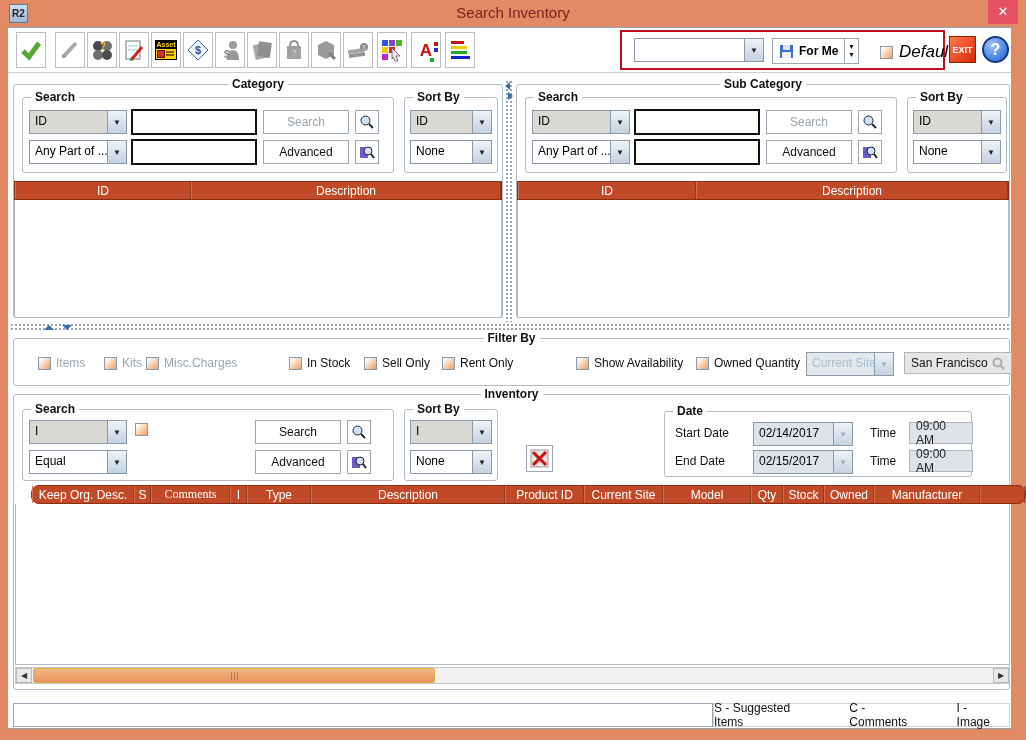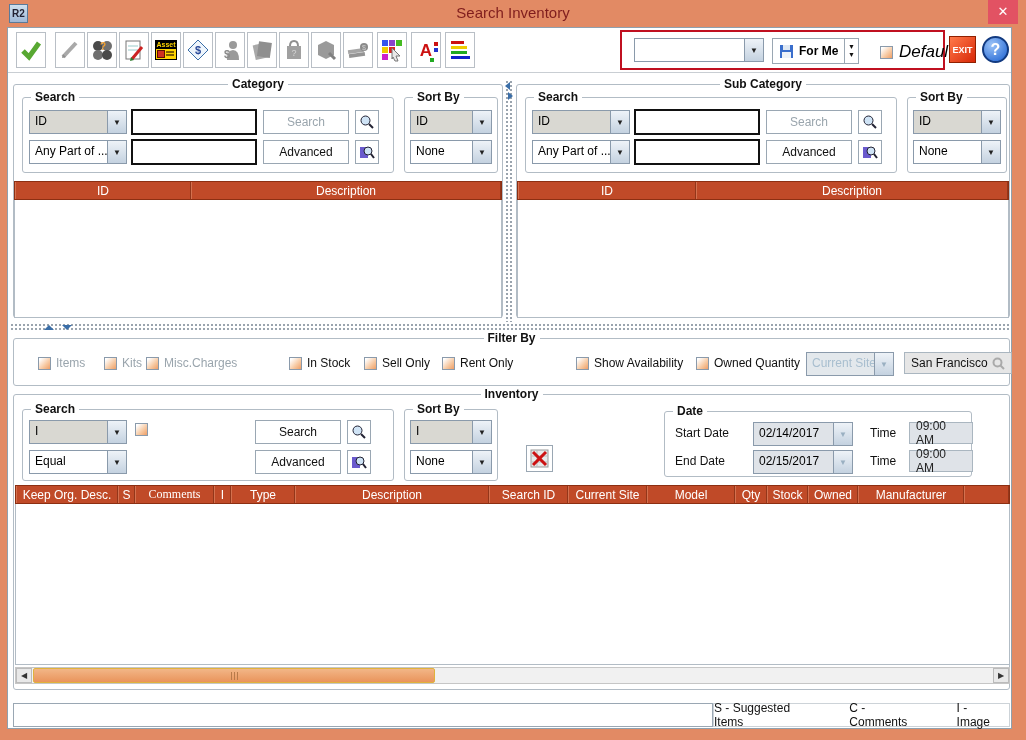--- a/index.html
+++ b/index.html
@@ -442,28 +442,28 @@
         <div class="dfield" style="left:244px;top:10px;width:64px;">09:00 AM</div>
         <span class="lbl" style="left:10px;top:42px;">End Date</span>
         <div class="combo" style="position:absolute;left:88px;top:38px;width:100px;background:#dfe3e8;">
           <span class="cval" style="background:#dfe3e8;">02/15/2017</span>
           <span class="carr" style="color:#9ab0c2;">▼</span>
         </div>
         <span class="lbl" style="left:205px;top:42px;">Time</span>
         <div class="dfield" style="left:244px;top:38px;width:64px;">09:00 AM</div>
       </div>
 
-      <div class="dhead" style="left:1px;top:90px;width:995px;">
+      <div class="dhead" style="left:17px;top:90px;width:995px;border-radius:8px;">
         <div class="hcell" style="width:102px;">Keep Org. Desc.</div>
         <div class="hcell" style="width:17px;">S</div>
         <div class="hcell" style="width:79px;font-family:Liberation Serif, serif;">Comments</div>
         <div class="hcell" style="width:17px;">I</div>
         <div class="hcell" style="width:64px;">Type</div>
         <div class="hcell" style="width:194px;">Description</div>
-        <div class="hcell" style="width:79px;">Search ID</div>
+        <div class="hcell" style="width:79px;">Product ID</div>
         <div class="hcell" style="width:79px;">Current Site</div>
         <div class="hcell" style="width:88px;">Model</div>
         <div class="hcell" style="width:32px;">Qty</div>
         <div class="hcell" style="width:41px;">Stock</div>
         <div class="hcell" style="width:50px;">Owned</div>
         <div class="hcell" style="width:106px;">Manufacturer</div>
         <div class="hcell" style="flex:1;"></div>
       </div>
       <div class="dbody" style="left:1px;top:109px;width:995px;height:161px;"></div>
 

